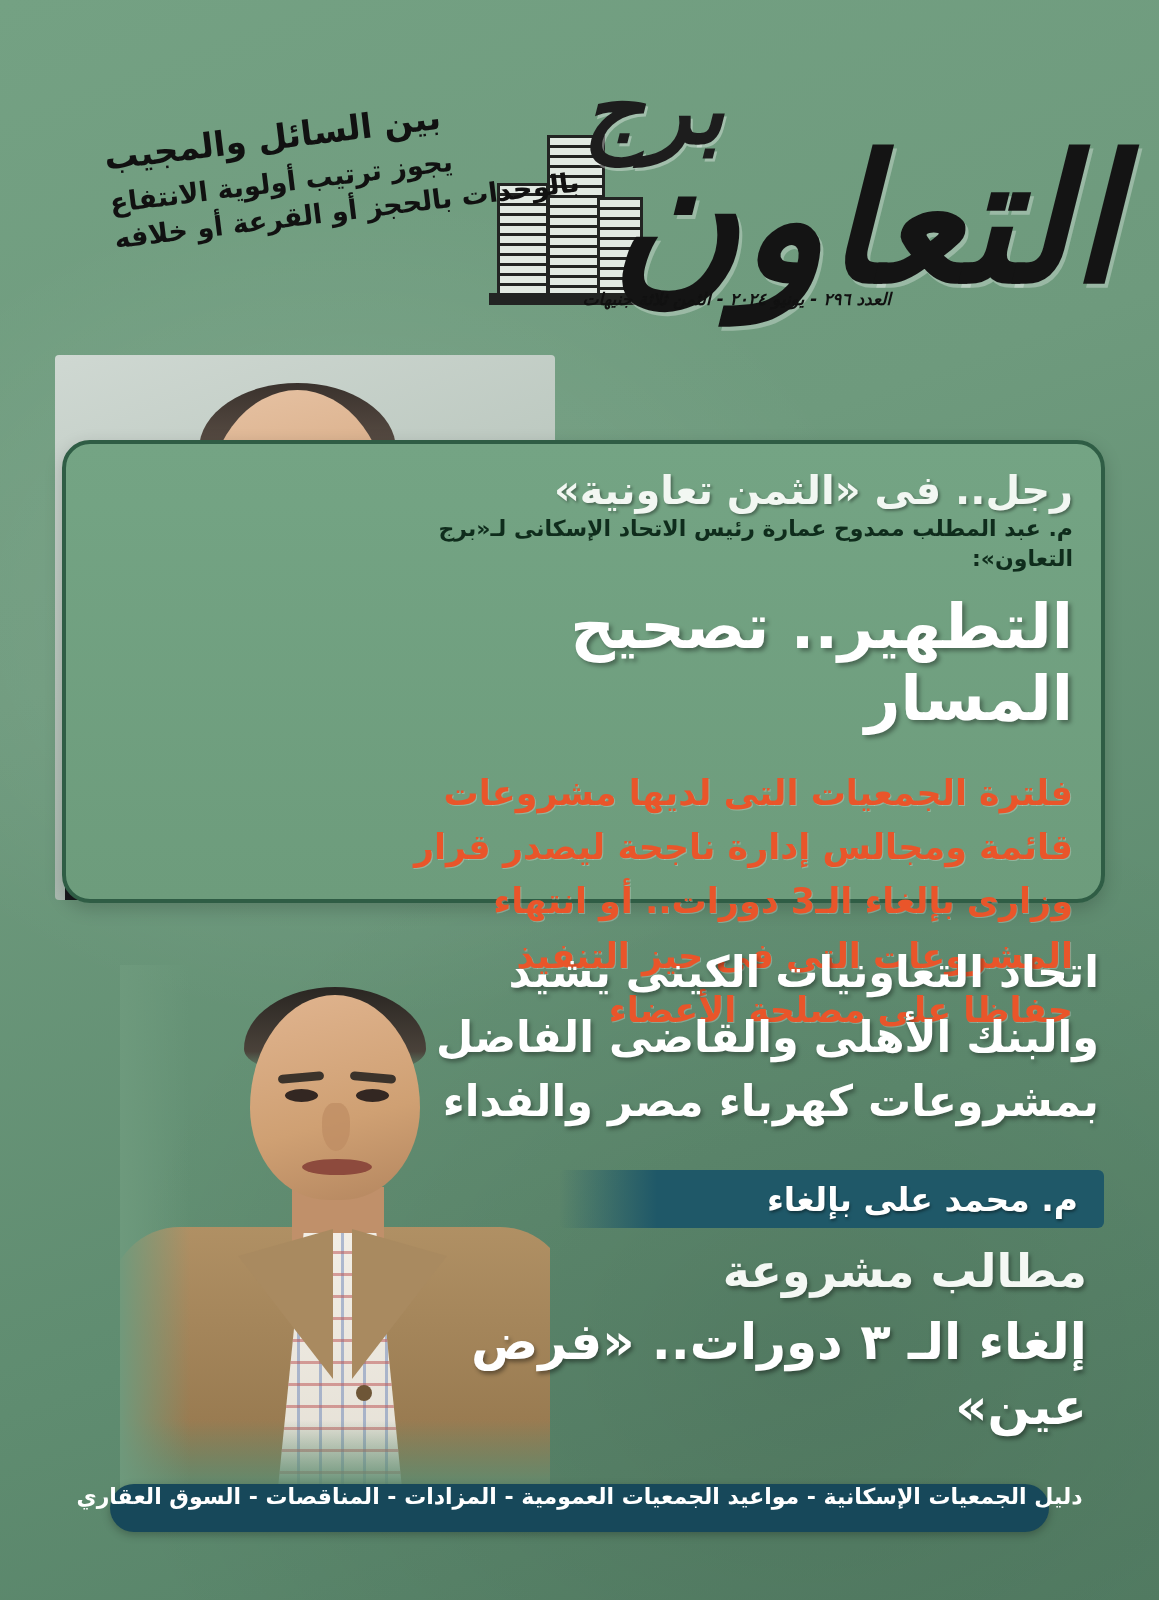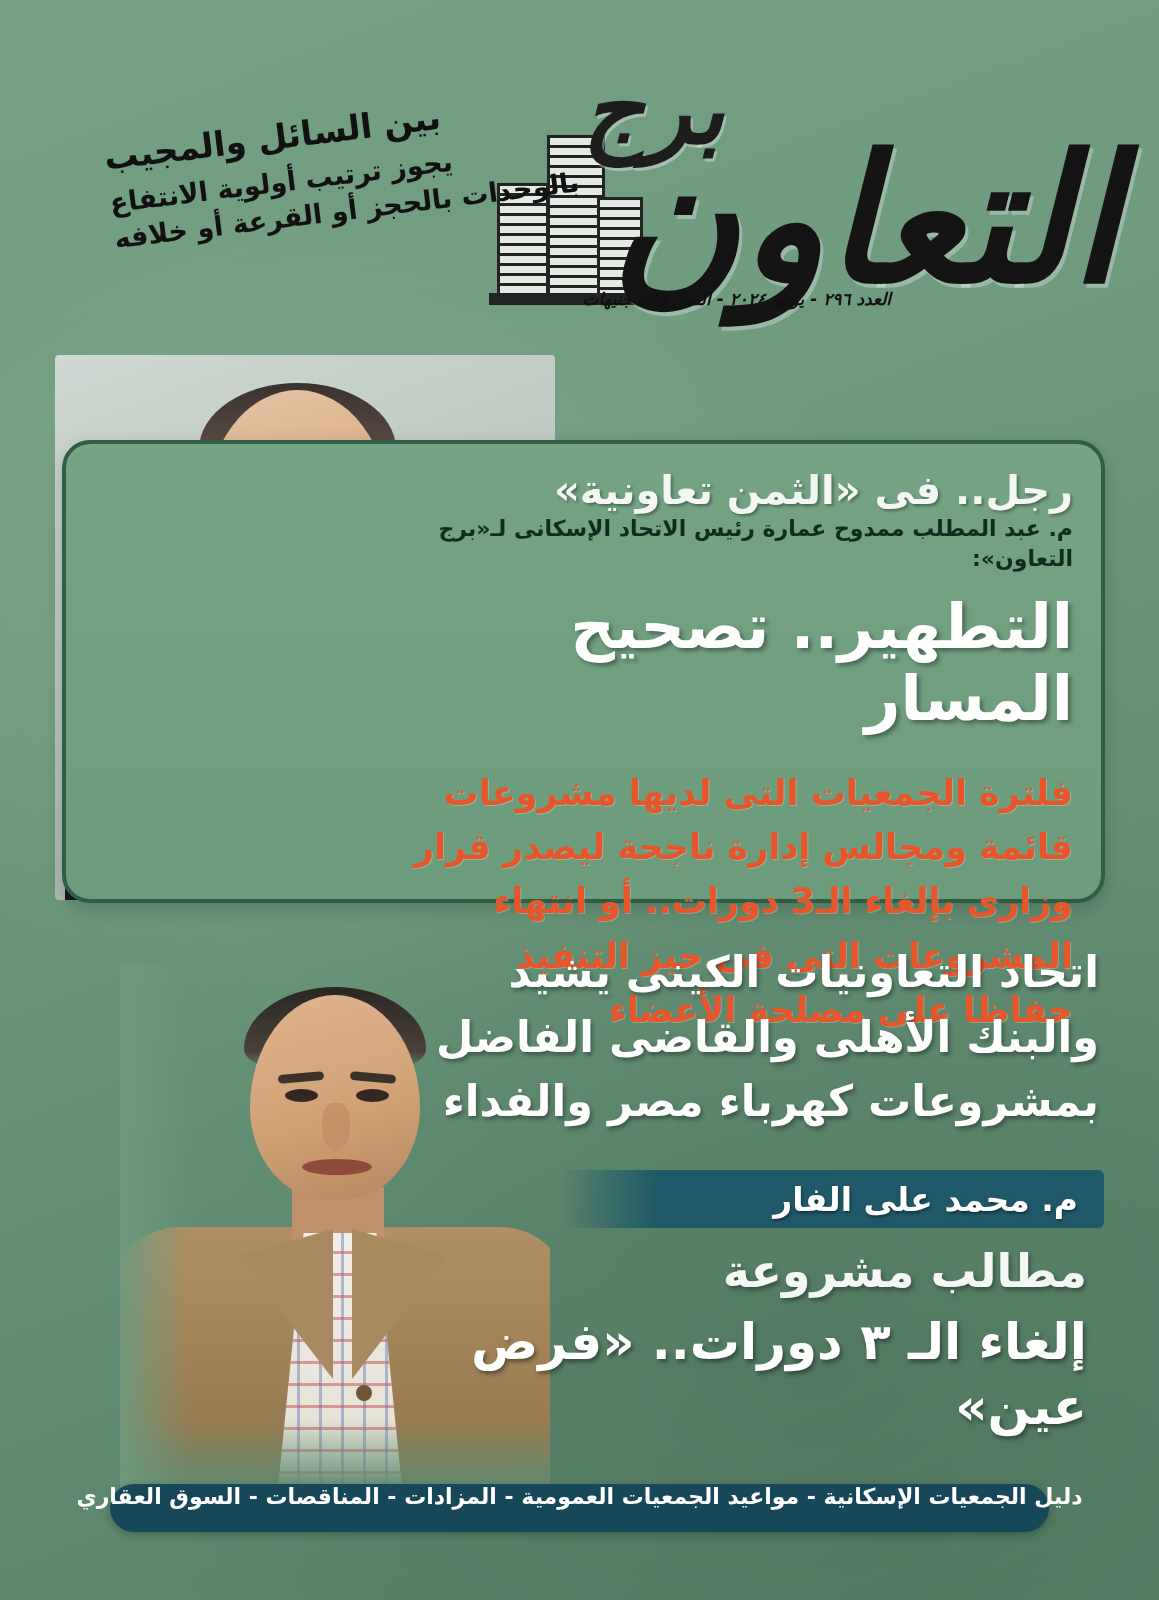--- a/index.html
+++ b/index.html
@@ -325,21 +325,21 @@
     <div class="fade-left"></div>
   </div>
 
   <div class="block2">
     <div class="line">اتحاد التعاونيات الكينى يشيد</div>
     <div class="line">والبنك الأهلى والقاضى الفاضل</div>
     <div class="line">بمشروعات كهرباء مصر والفداء</div>
   </div>
 
   <div class="namebar">
-    <span>م. محمد على الفار</span>
+    <span>م. محمد على بإلغاء</span>
   </div>
 
   <div class="block3">
     <div class="l1">مطالب مشروعة</div>
     <div class="l2">إلغاء الـ ٣ دورات.. «فرض عين»</div>
   </div>
 
   <div class="footer">
     <span>دليل الجمعيات الإسكانية - مواعيد الجمعيات العمومية - المزادات - المناقصات - السوق العقاري</span>
   </div>

